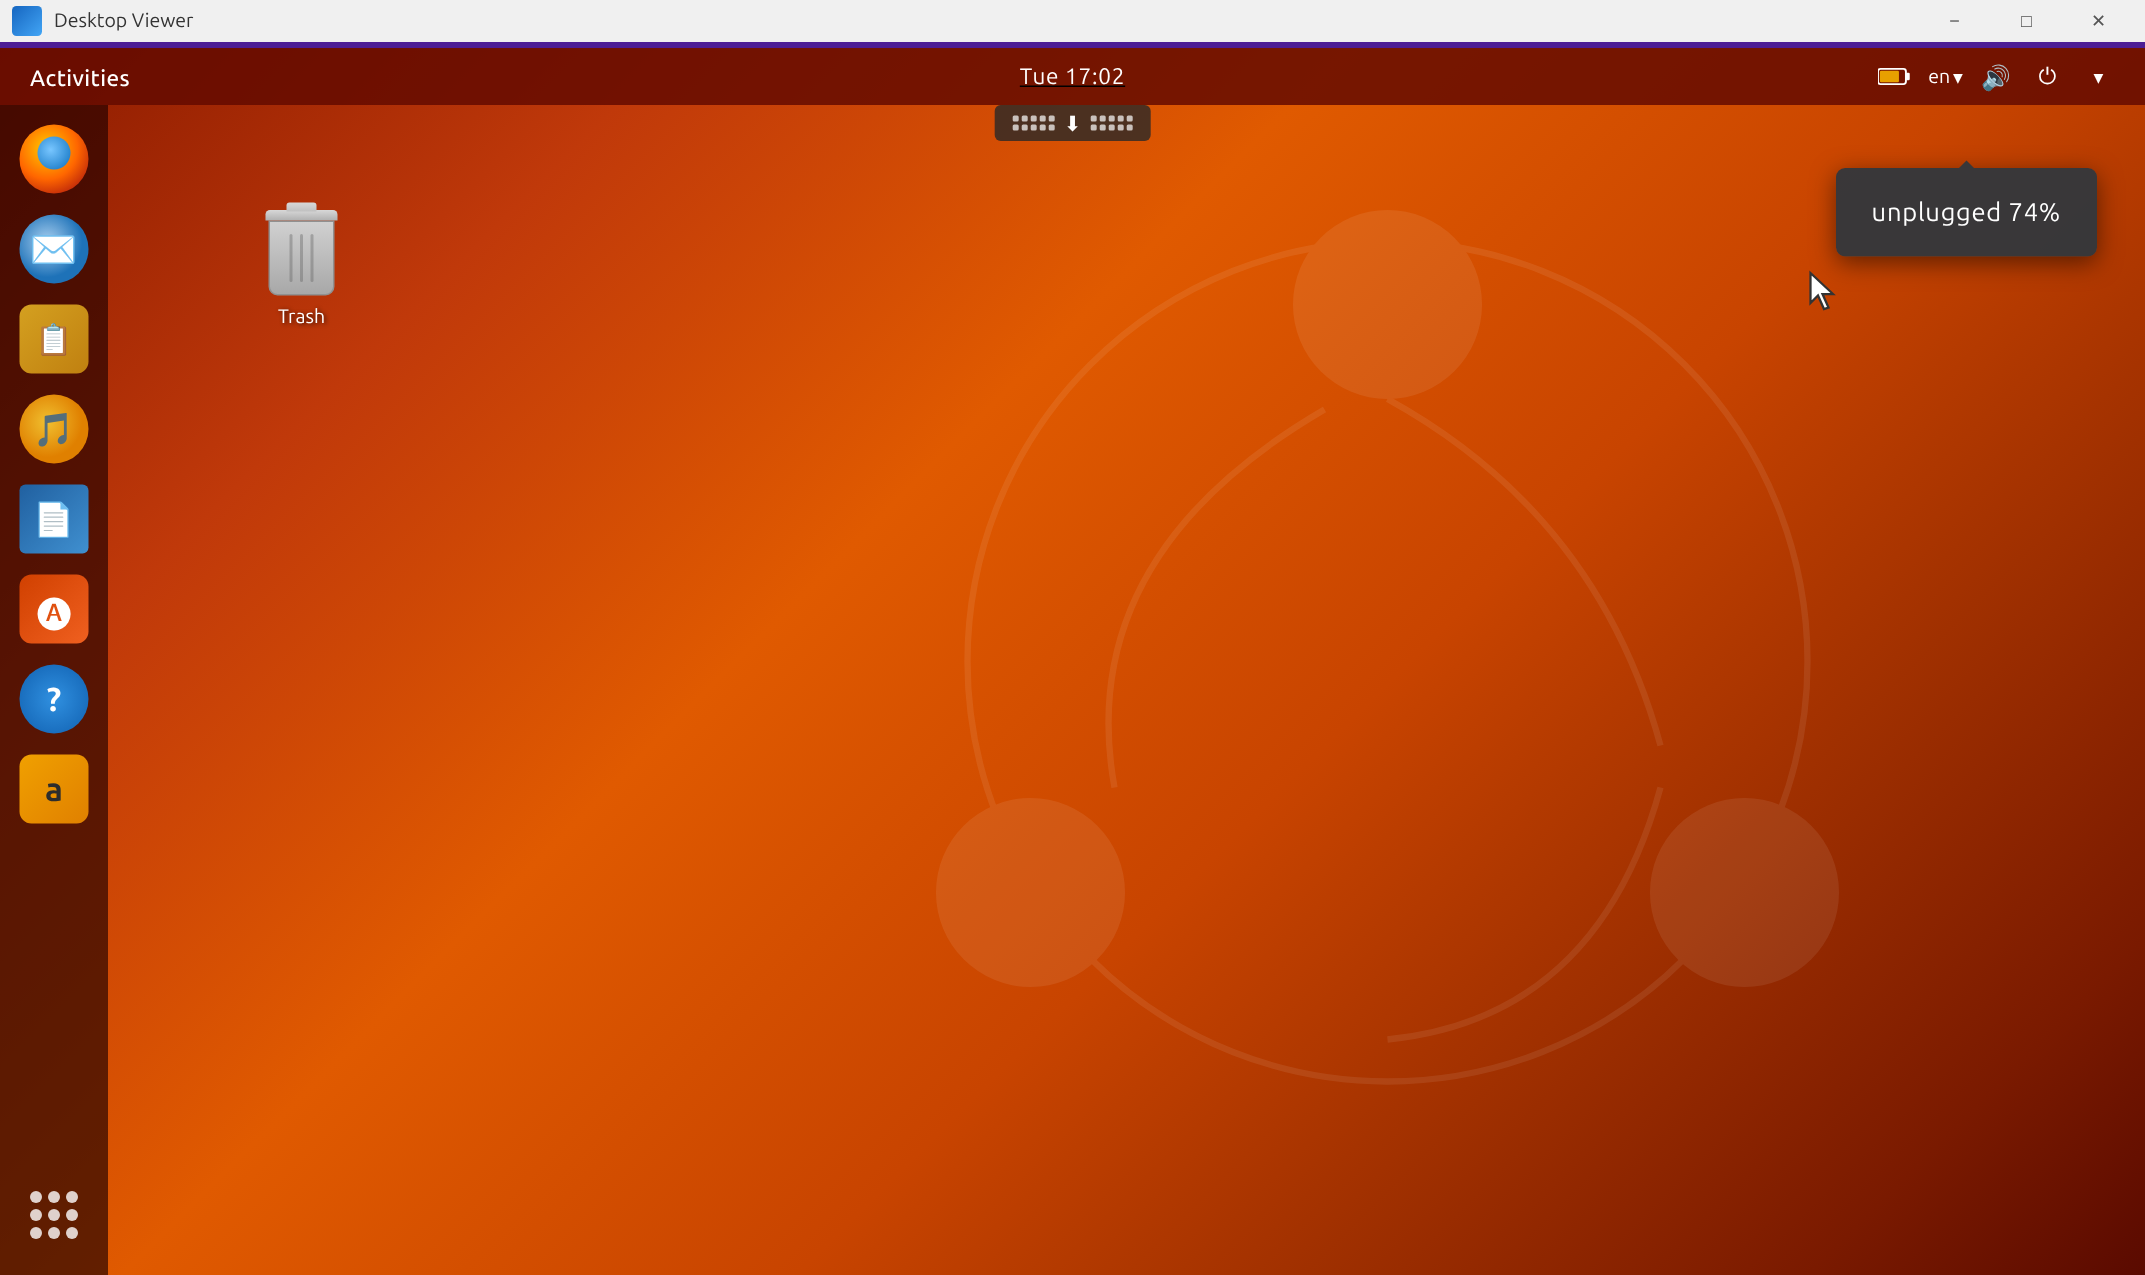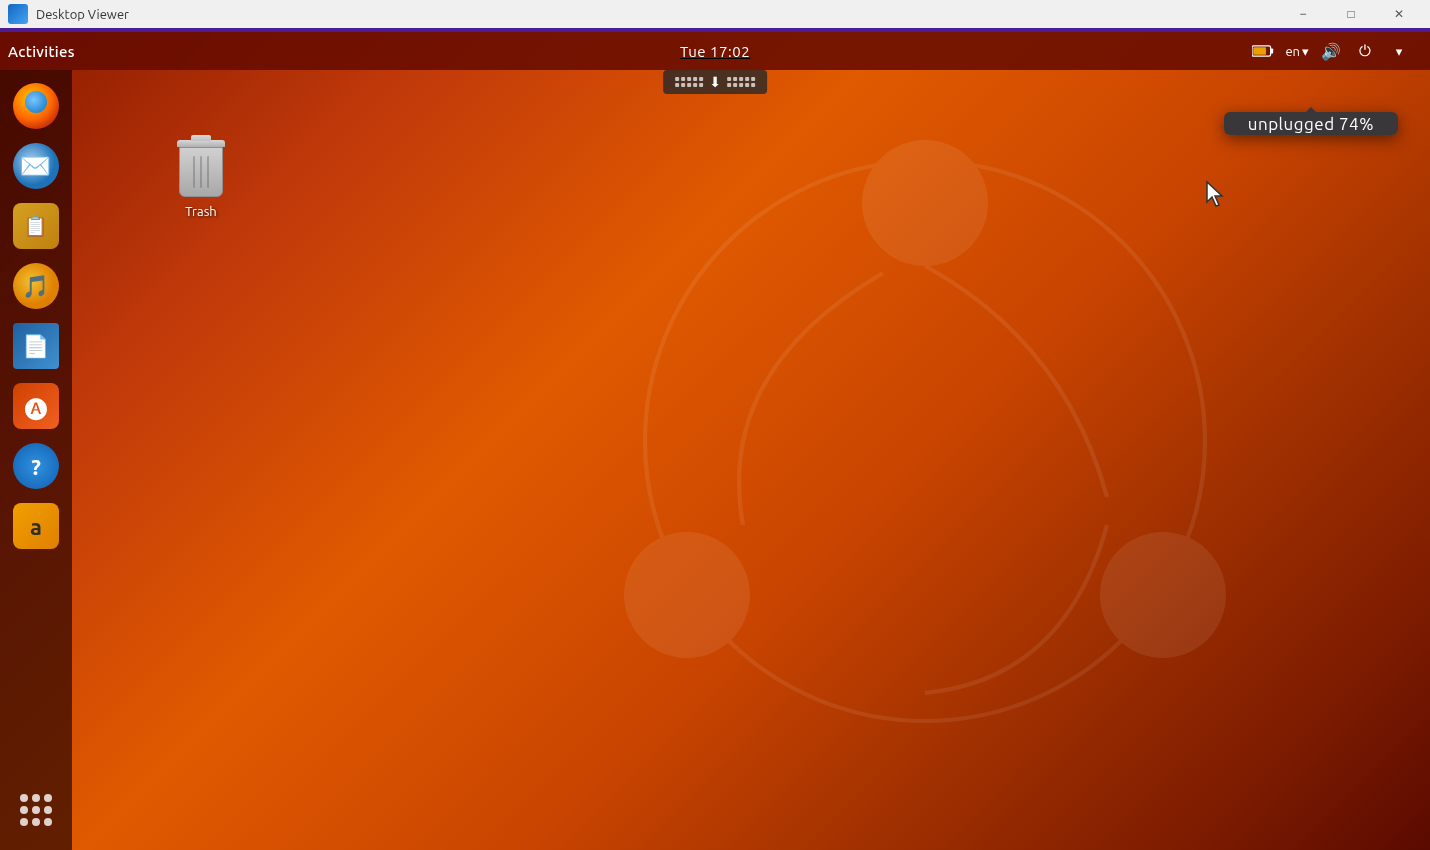--- a/index.html
+++ b/index.html
@@ -89,20 +89,21 @@
       width: 100%;
       height: 38px;
       background: rgba(100, 10, 0, 0.85);
       display: flex;
       align-items: center;
       justify-content: space-between;
       z-index: 100;
     }
 
     #panel-left {
+      padding-left: 12px;
       text-align: right;
     }
 
     #activities-btn {
       color: white;
       font-size: 15px;
       font-weight: 500;
       cursor: pointer;
       padding: 4px 8px;
       border-radius: 3px;
@@ -407,21 +408,21 @@
       text-shadow: 1px 1px 3px rgba(0,0,0,0.8);
     }
 
     
     #battery-tooltip {
       position: absolute;
       top: 80px;
       right: 32px;
       background: rgba(50, 55, 60, 0.95);
       color: white;
-      padding: 2px 24px;
+      padding: 20px 24px;
       border-radius: 6px;
       font-size: 17px;
       font-weight: 400;
       z-index: 200;
       white-space: nowrap;
       letter-spacing: 0.5px;
       box-shadow: 0 4px 16px rgba(0,0,0,0.5);
     }
 
     #battery-tooltip::before {

